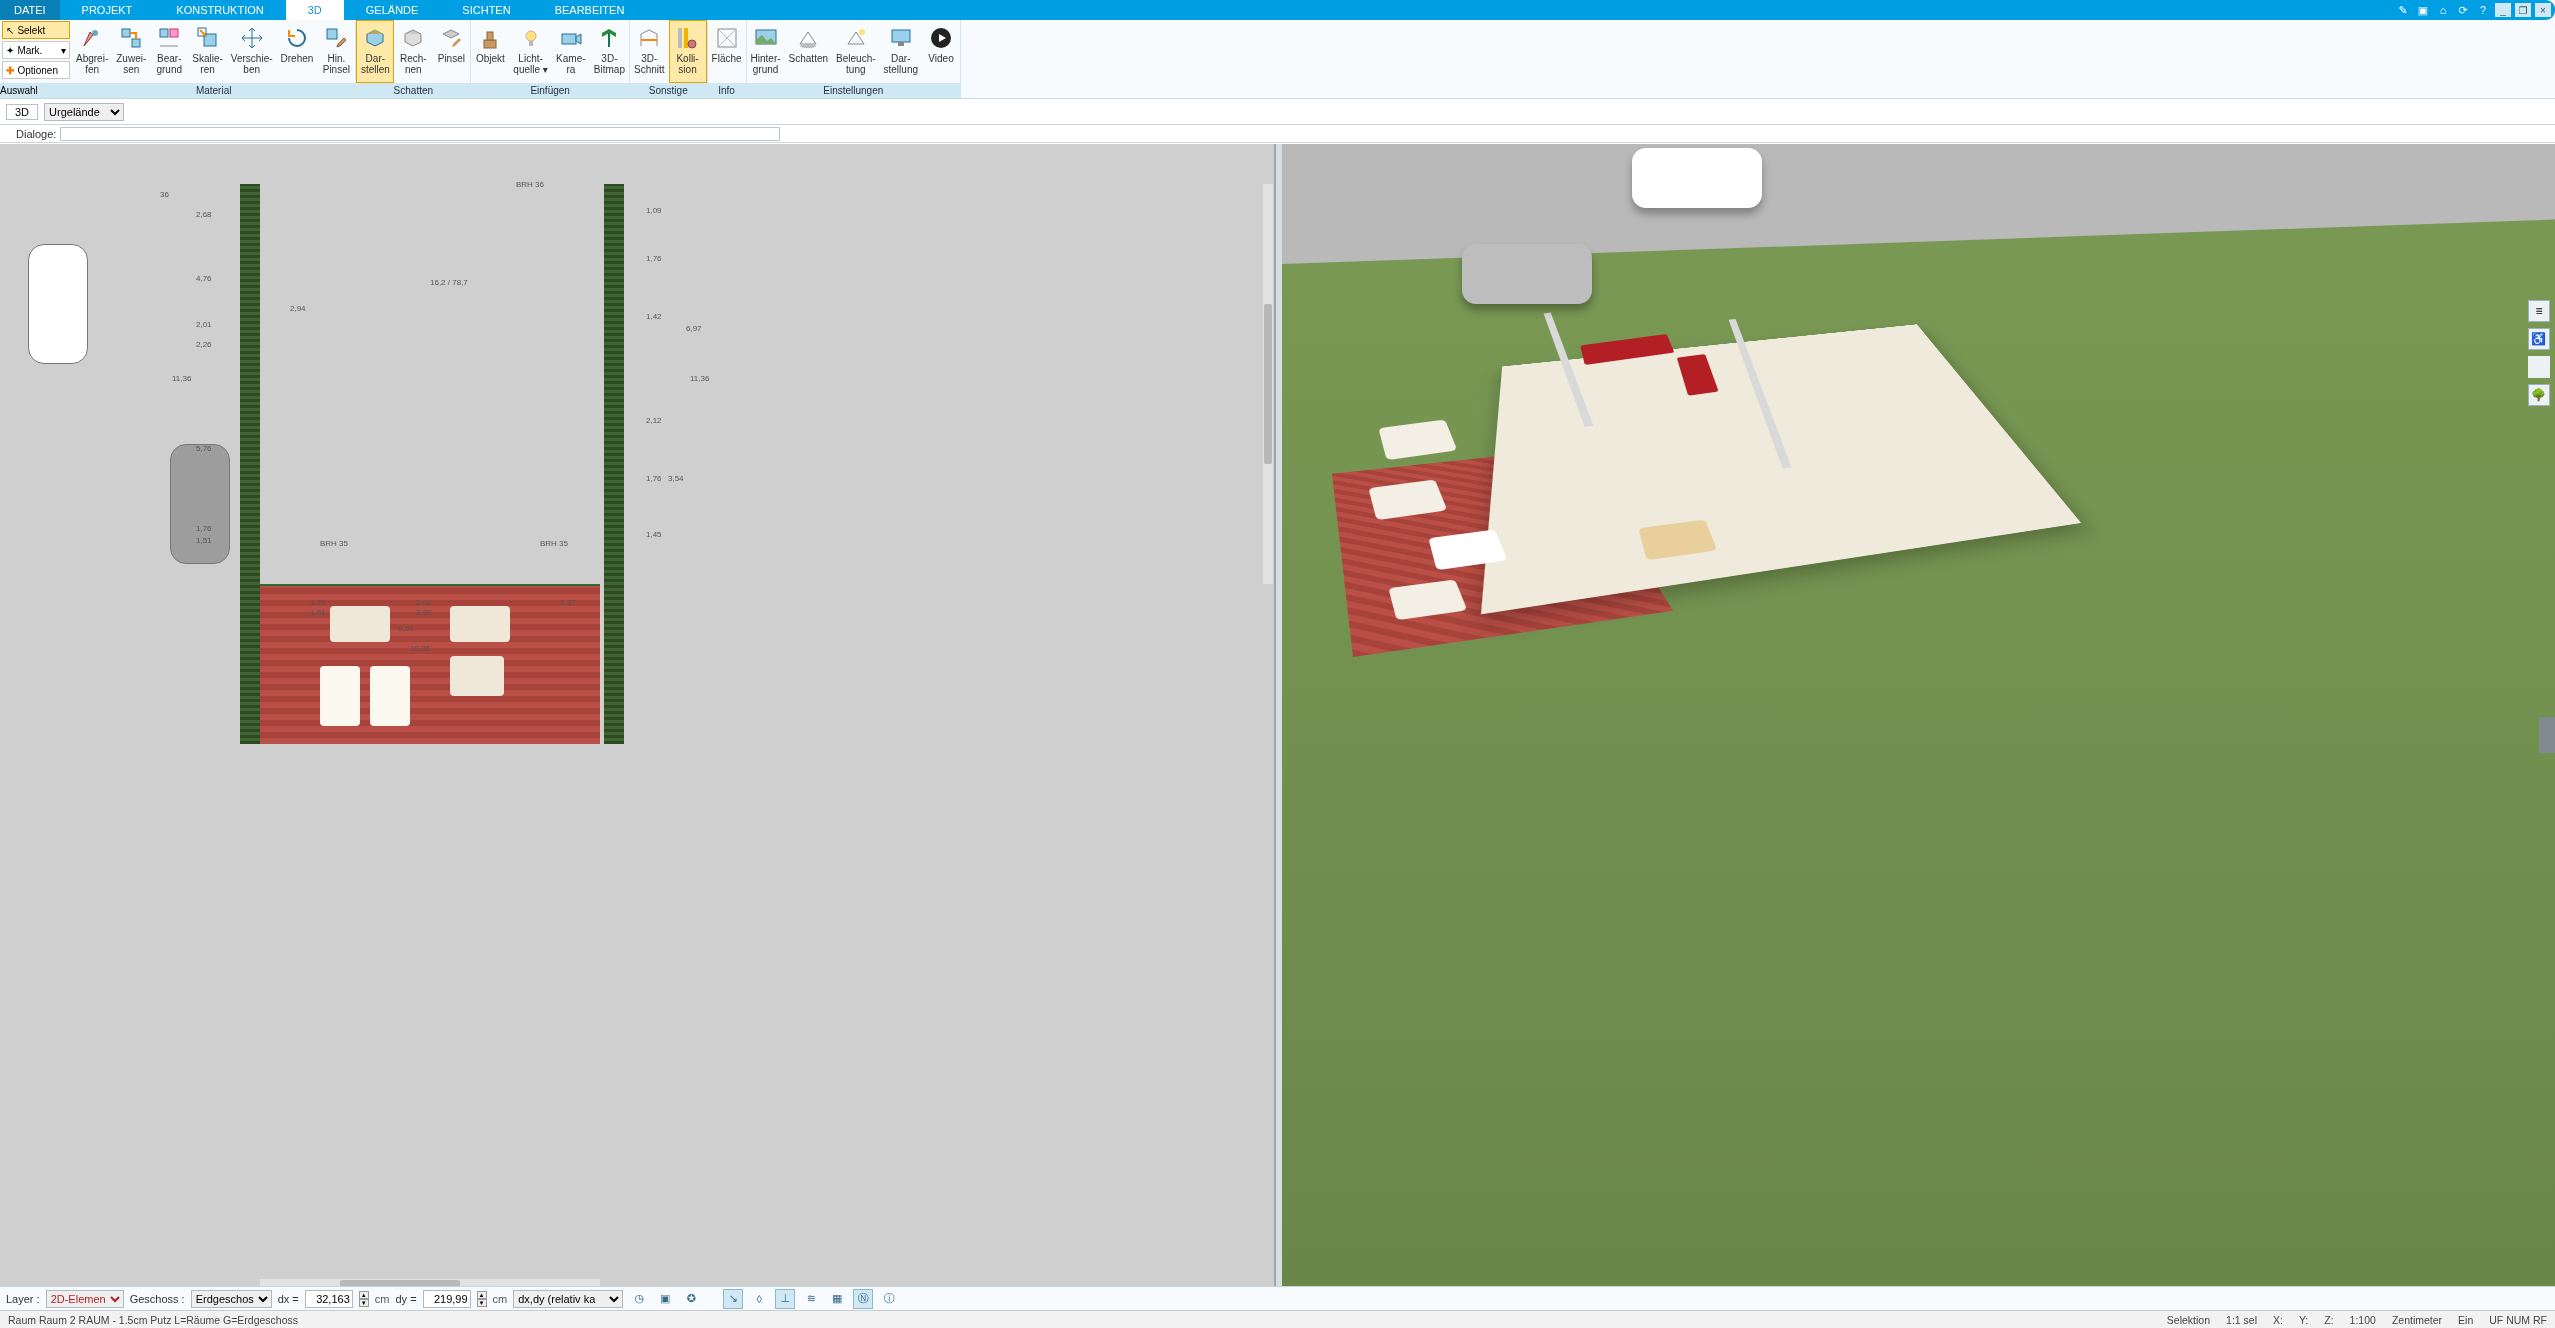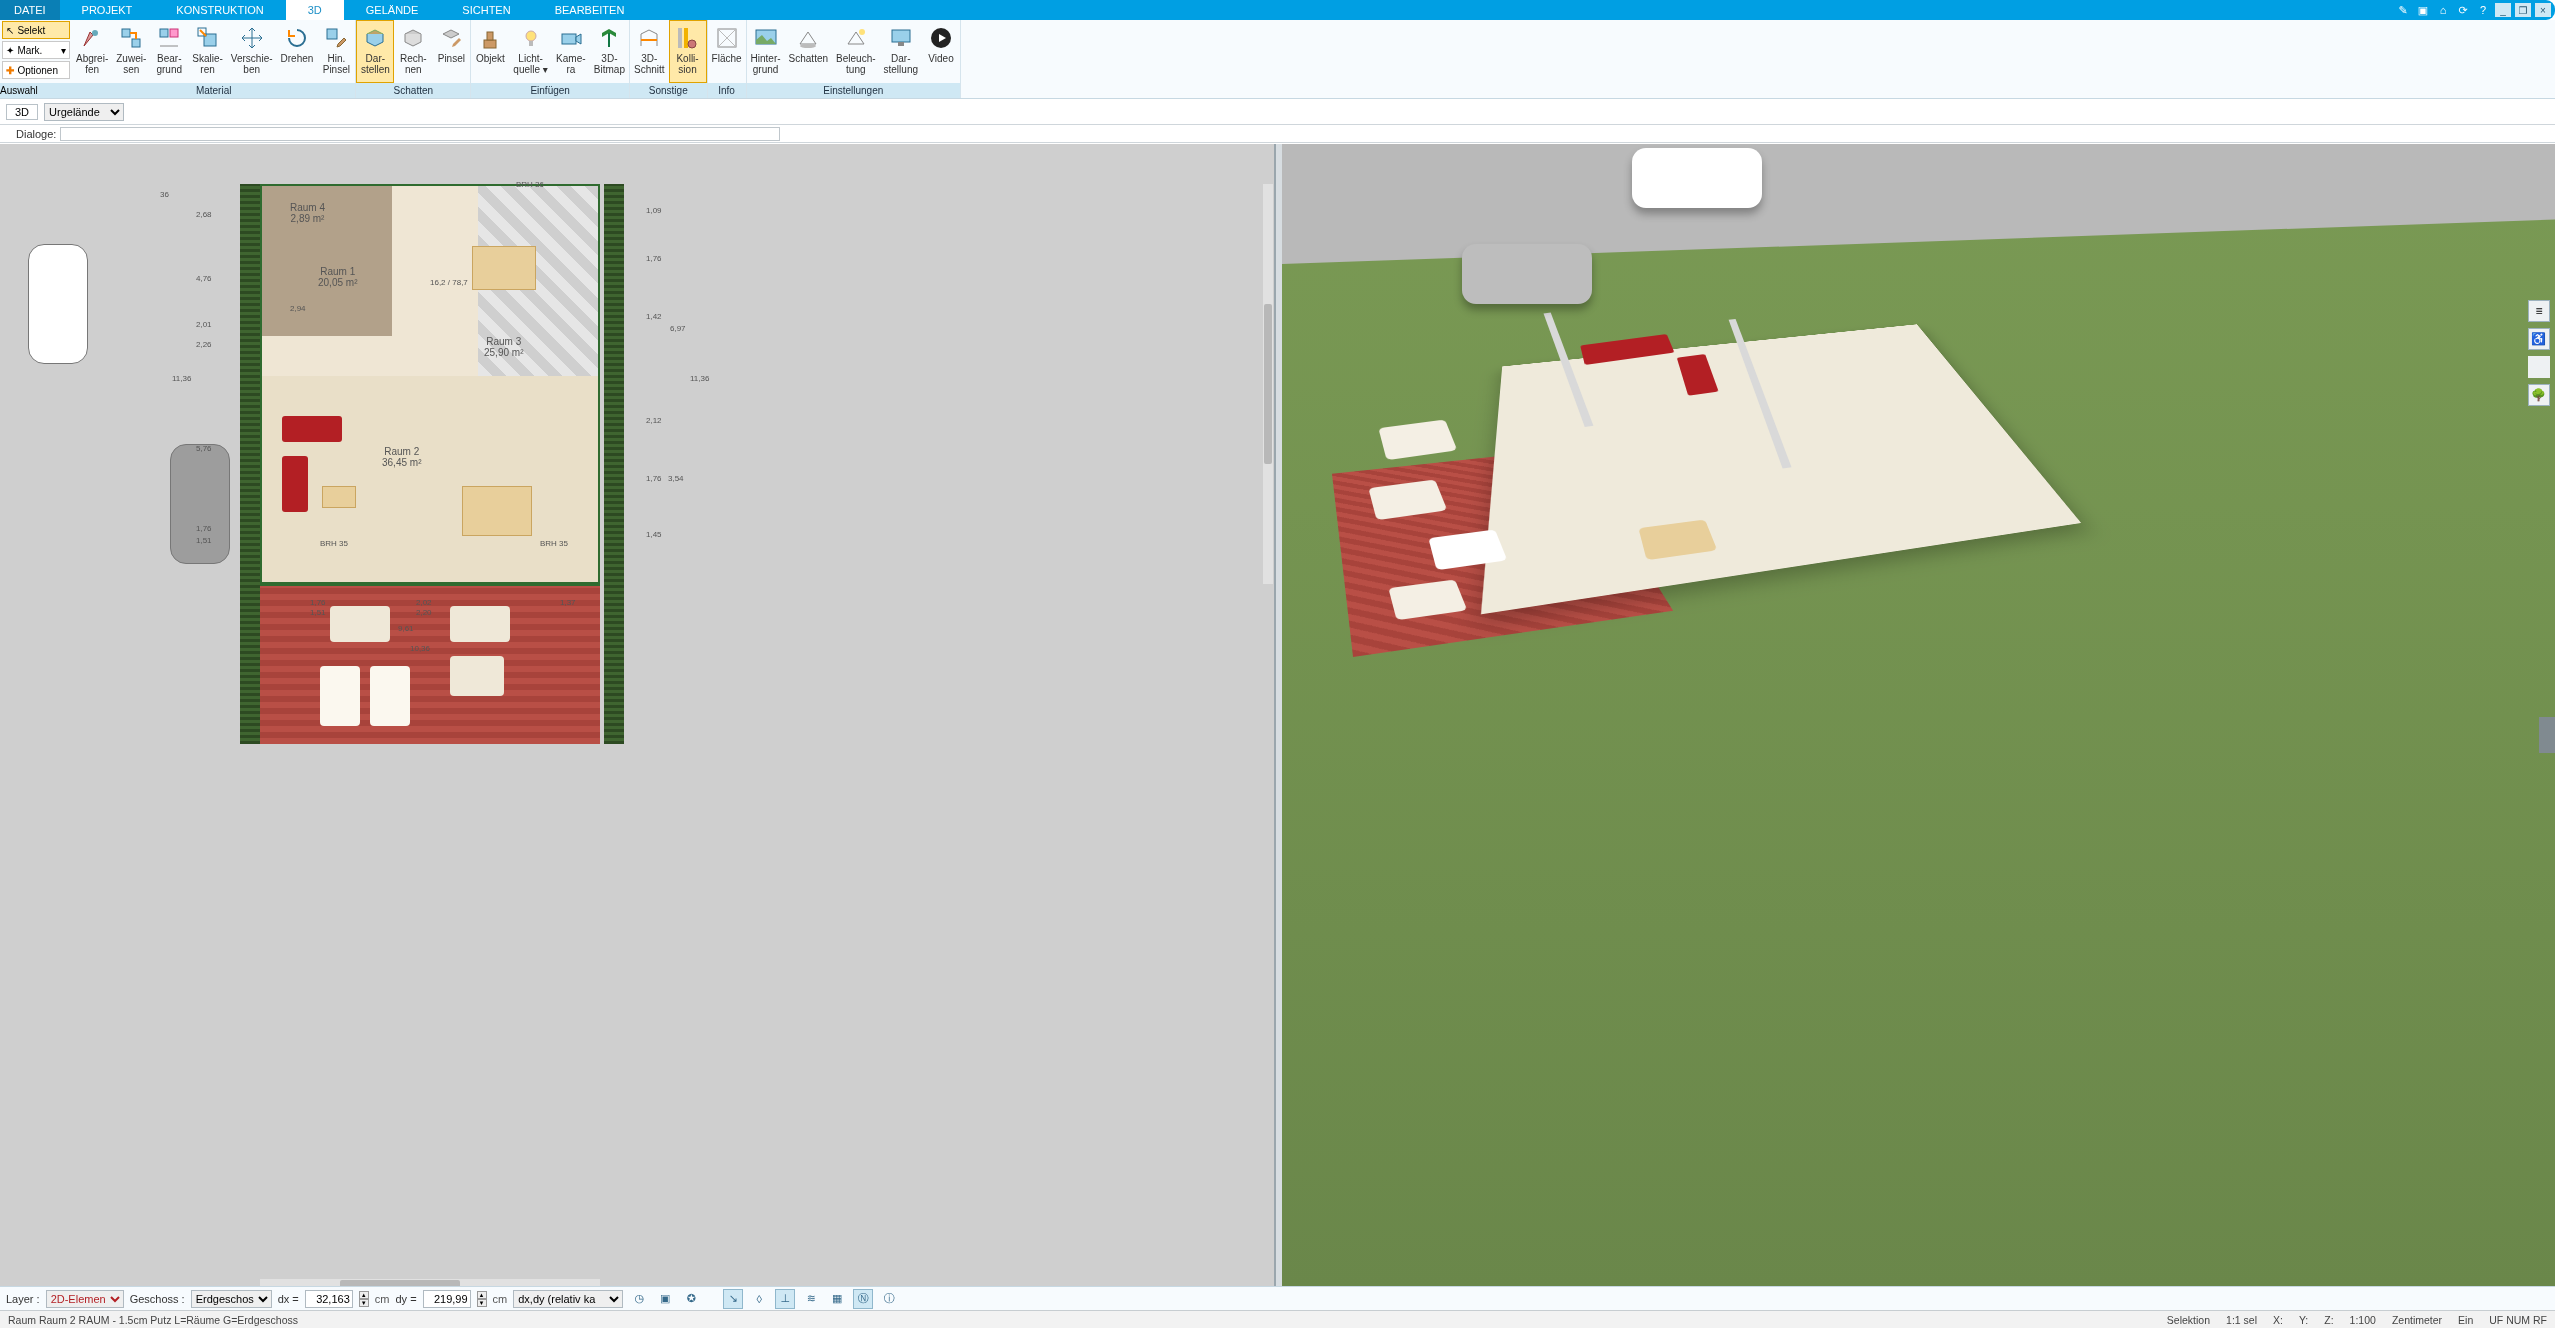--- a/index.html
+++ b/index.html
@@ -427,51 +427,33 @@
 
   <div class="pane left">
     <div class="plan">
       <div class="asphalt"></div>
       <div class="hedge" style="left:240px;top:40px;height:560px"></div>
       <div class="hedge" style="left:604px;top:40px;height:560px"></div>
 
       <div class="car" style="left:28px;top:100px"></div>
       <div class="car shadow" style="left:170px;top:300px"></div>
 
-      <div class="house">
-        <div class="room1"></div>
-        <div class="room3"></div>
-        <div class="room2"></div>
-        <div class="sofa" style="left:20px;top:230px;width:60px;height:26px"></div>
-        <div class="sofa" style="left:20px;top:270px;width:26px;height:56px"></div>
-        <div class="table" style="left:210px;top:60px;width:64px;height:44px"></div>
-        <div class="table" style="left:200px;top:300px;width:70px;height:50px"></div>
-        <div class="table" style="left:60px;top:300px;width:34px;height:22px"></div>
-        <div class="rlabel" style="left:28px;top:16px">Raum 4
-2,89 m²</div>
-        <div class="rlabel" style="left:56px;top:80px">Raum 1
-20,05 m²</div>
-        <div class="rlabel" style="left:222px;top:150px">Raum 3
-25,90 m²</div>
-        <div class="rlabel" style="left:120px;top:260px">Raum 2
-36,45 m²</div>
-      </div>
 
       <div class="terrace">
         <div class="chair" style="position:absolute;left:70px;top:20px;width:60px;height:36px;background:#efe8d8;border-radius:4px"></div>
         <div class="chair" style="position:absolute;left:190px;top:20px;width:60px;height:36px;background:#efe8d8;border-radius:4px"></div>
         <div class="chair" style="position:absolute;left:60px;top:80px;width:40px;height:60px;background:#fbf8ef;border-radius:4px"></div>
         <div class="chair" style="position:absolute;left:110px;top:80px;width:40px;height:60px;background:#fbf8ef;border-radius:4px"></div>
         <div class="chair" style="position:absolute;left:190px;top:70px;width:54px;height:40px;background:#efe8d8;border-radius:4px"></div>
       </div>
 
       <div class="dim" style="left:646px;top:62px">1,09</div>
       <div class="dim" style="left:646px;top:110px">1,76</div>
       <div class="dim" style="left:646px;top:168px">1,42</div>
-      <div class="dim" style="left:670px;top:180px">6,97</div>
+      <div class="dim" style="left:686px;top:180px">6,97</div>
       <div class="dim" style="left:690px;top:230px">11,36</div>
       <div class="dim" style="left:646px;top:272px">2,12</div>
       <div class="dim" style="left:646px;top:330px">1,76</div>
       <div class="dim" style="left:668px;top:330px">3,54</div>
       <div class="dim" style="left:646px;top:386px">1,45</div>
       <div class="dim" style="left:196px;top:66px">2,68</div>
       <div class="dim" style="left:196px;top:130px">4,76</div>
       <div class="dim" style="left:196px;top:176px">2,01</div>
       <div class="dim" style="left:196px;top:196px">2,26</div>
       <div class="dim" style="left:172px;top:230px">11,36</div>

